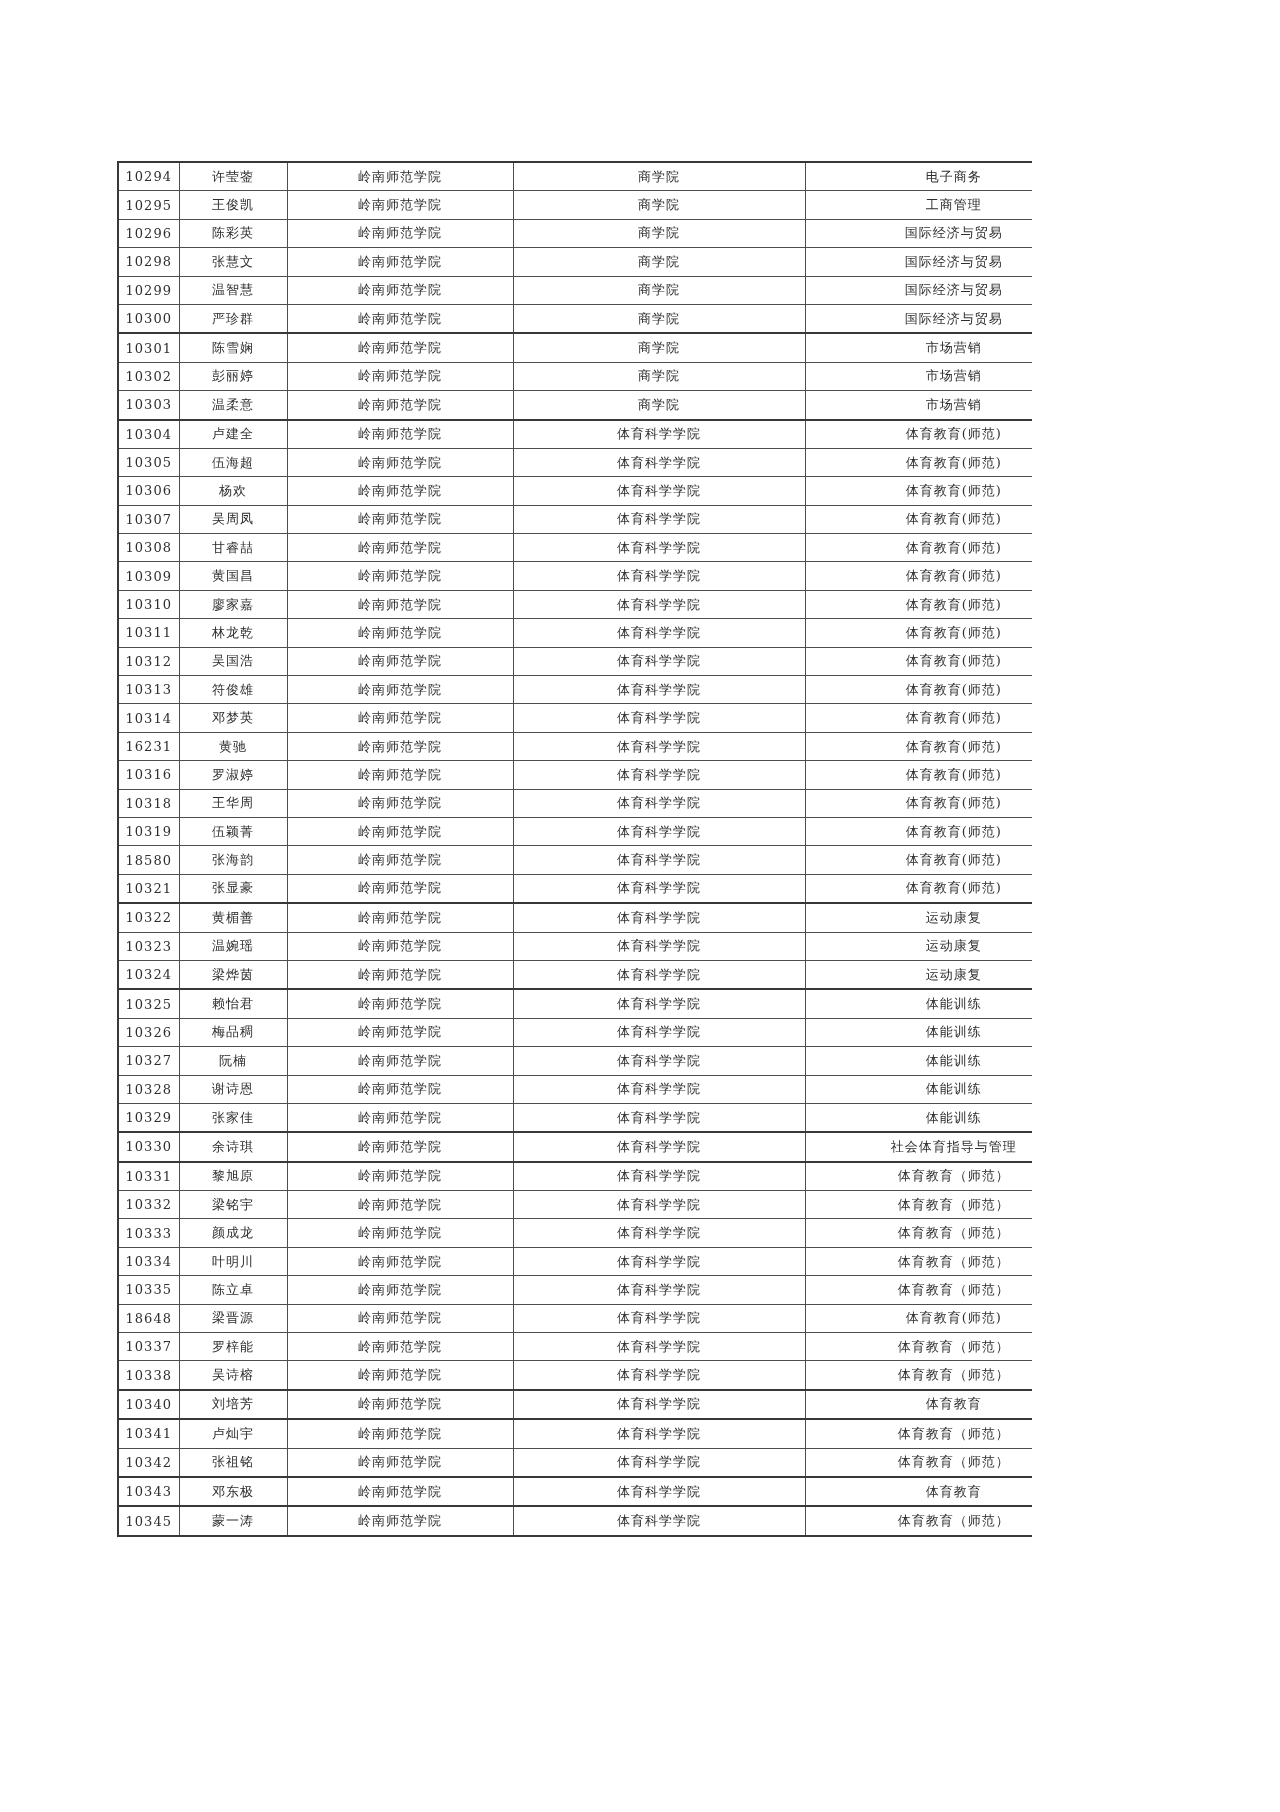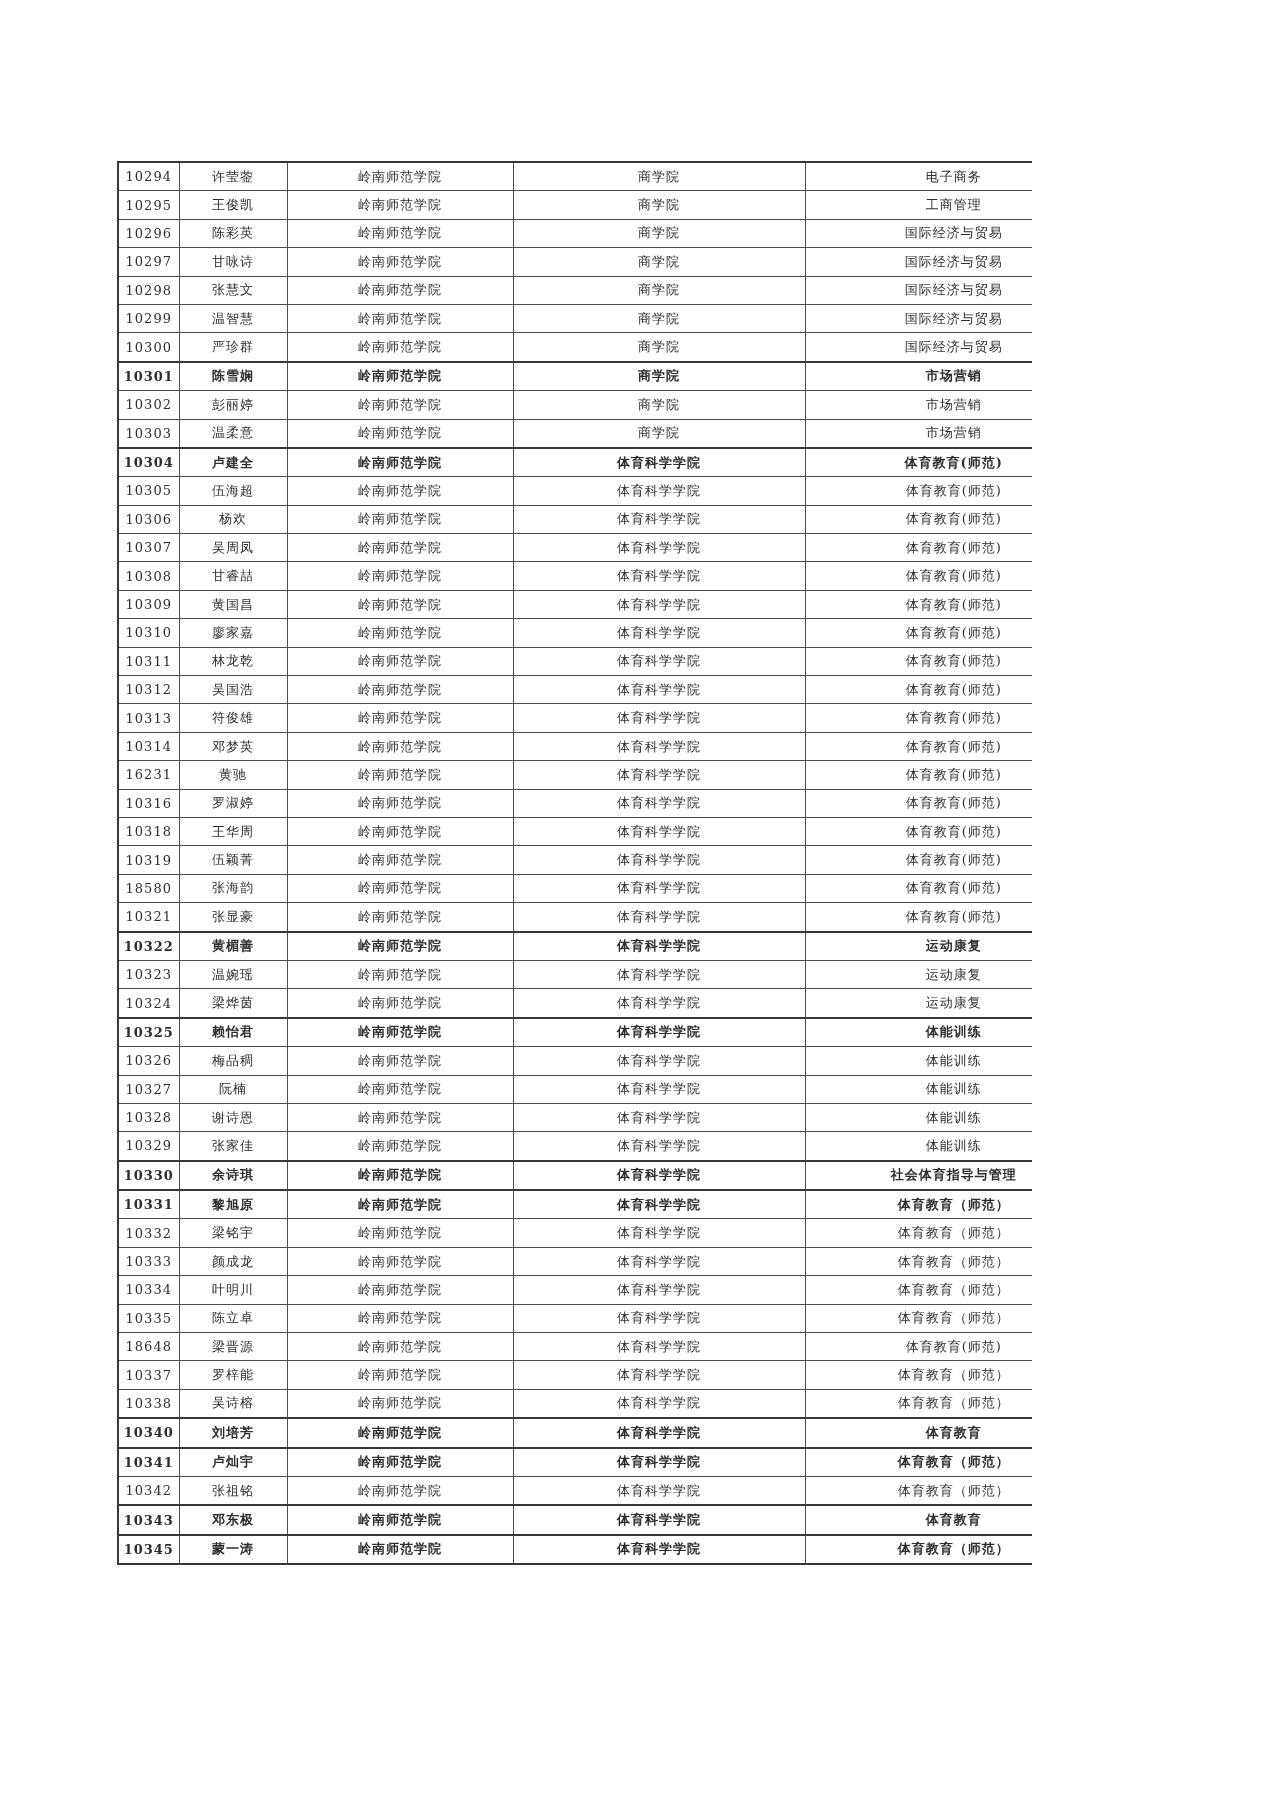--- a/index.html
+++ b/index.html
@@ -30,21 +30,21 @@
     text-align: center;
     vertical-align: middle;
     font-size: 13px;
     color: #2e2e2e;
     letter-spacing: 1px;
     white-space: nowrap;
     overflow: hidden;
     font-family: "DejaVu Serif", "Liberation Serif", serif;
   }
   table.roster { border: 2px solid #383838; }
-  table.roster tr.group-break td { border-top: 2px solid #383838; font-weight: bold; }
+  table.roster tr.group-break td { border-top: 2px solid #383838; }
   col.c-id        { width: 61px; }
   col.c-name      { width: 108px; }
   col.c-university{ width: 226px; }
   col.c-college   { width: 292px; }
   col.c-major     { width: 298px; }
   .watermark {
     position: absolute;
     left: 1076px;
     top: 1753px;
     font-size: 21px;
@@ -83,27 +83,20 @@
           <td>工商管理</td>
         </tr>
         <tr>
           <td>10296</td>
           <td>陈彩英</td>
           <td>岭南师范学院</td>
           <td>商学院</td>
           <td>国际经济与贸易</td>
         </tr>
         <tr>
-          <td>10297</td>
-          <td>甘咏诗</td>
-          <td>岭南师范学院</td>
-          <td>商学院</td>
-          <td>国际经济与贸易</td>
-        </tr>
-        <tr>
           <td>10298</td>
           <td>张慧文</td>
           <td>岭南师范学院</td>
           <td>商学院</td>
           <td>国际经济与贸易</td>
         </tr>
         <tr>
           <td>10299</td>
           <td>温智慧</td>
           <td>岭南师范学院</td>

